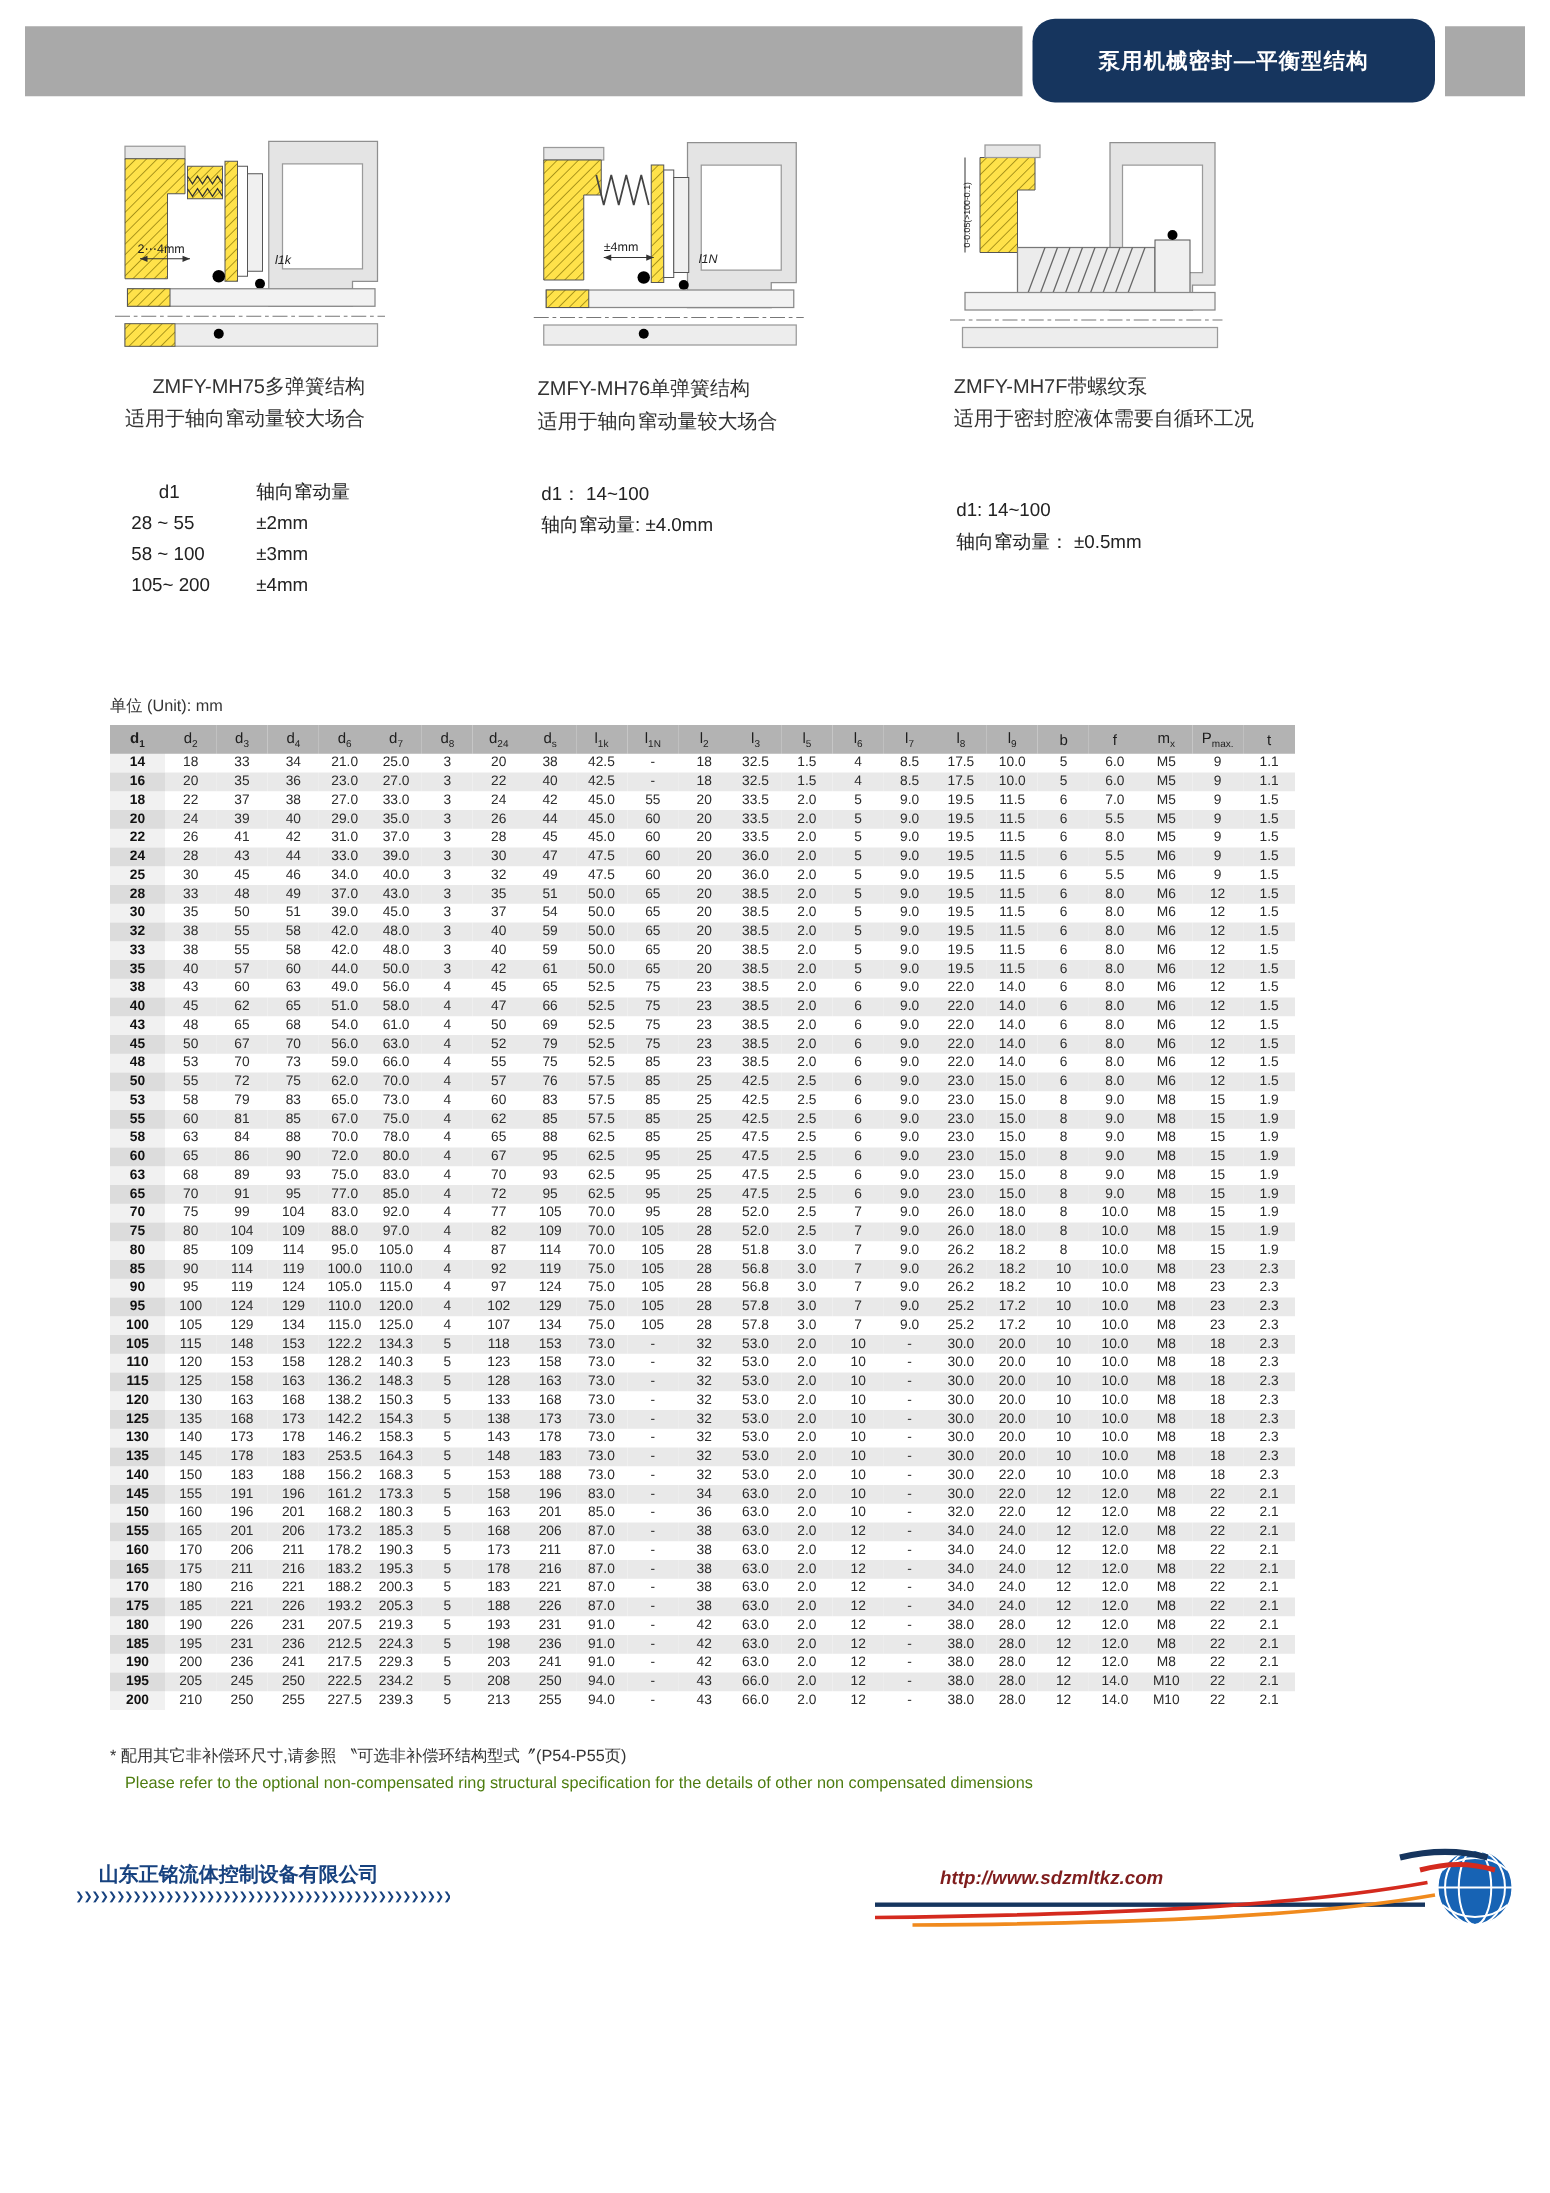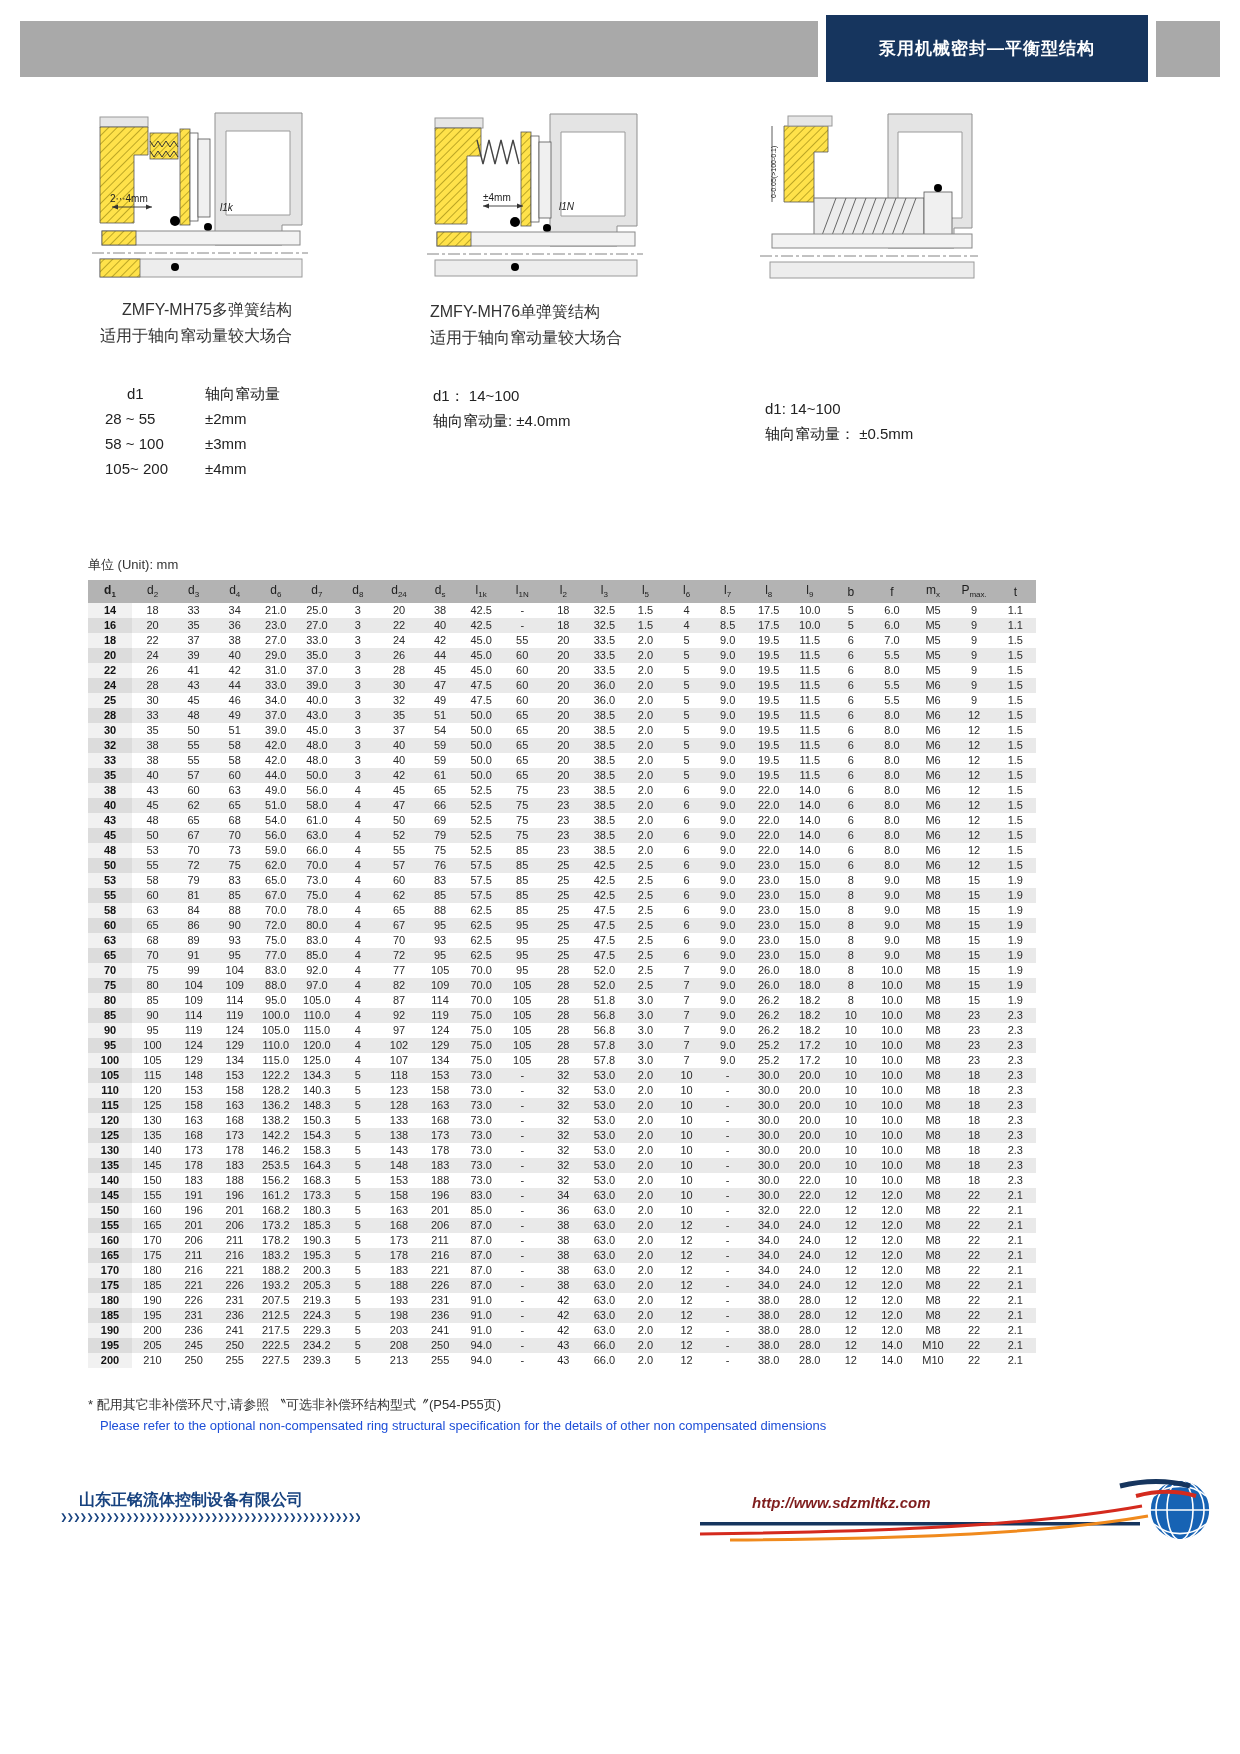--- a/index.html
+++ b/index.html
@@ -4,21 +4,21 @@
 <style>
   html,body{margin:0;padding:0;background:#fff;}
   .page{position:relative;width:1240px;height:1754px;background:#fff;
         font-family:"Liberation Sans",sans-serif;color:#222;overflow:hidden;}
 
   
   .bar-gray{position:absolute;top:21px;height:56px;background:#a9a9a9;}
   .bar-gray.left{left:20px;width:798px;}
   .bar-gray.right{left:1156px;width:64px;}
   .bar-navy{position:absolute;left:826px;top:15px;width:322px;height:67px;background:#16355e;
-            display:flex;align-items:center;justify-content:center;}
+            display:flex;align-items:center;justify-content:center;border-radius:18px;}
   .bar-navy .t{color:#fff;font-size:17px;font-weight:bold;letter-spacing:1px;}
 
   
   .diagram{position:absolute;}
   .caption{position:absolute;font-size:16px;line-height:26px;color:#333;}
   .spec{position:absolute;font-size:15px;line-height:25px;color:#222;}
   .spec-grid{display:grid;grid-template-columns:100px 120px;}
   .spec-grid span{display:block;}
   .spec-grid .h1{padding-left:22px;}
 
@@ -30,21 +30,21 @@
                 text-align:center;padding:0;}
   table.dims th sub, table.dims td sub{font-size:8px;}
   table.dims th:first-child{font-weight:bold;}
   table.dims td{height:15px;line-height:15px;text-align:center;padding:0;white-space:nowrap;}
   table.dims tbody tr:nth-child(even){background:#e9e9e9;}
   table.dims td:first-child{font-weight:bold;background:rgba(0,0,0,0.055);color:#111;}
   table.dims col.c1{width:44px;}
 
   
   .footnote-zh{position:absolute;left:88px;top:1396px;font-size:13px;color:#333;}
-  .footnote-en{position:absolute;left:100px;top:1418px;font-size:13px;color:#1d4ed8;}
+  .footnote-en{position:absolute;left:100px;top:1418px;font-size:13px;color:#4d7c0f;}
 
   
   .company{position:absolute;left:60px;top:1490px;font-size:16px;font-weight:bold;color:#17427f;margin-left:19px;}
   .chevrons{position:absolute;left:60px;top:1512px;font-size:9px;letter-spacing:-1px;color:#17427f;
             width:300px;overflow:hidden;white-space:nowrap;}
   .url{position:absolute;left:752px;top:1494px;font-size:15px;font-weight:bold;font-style:italic;
        color:#7f1d1d;text-decoration:none;}
   .swoosh-wrap{position:absolute;left:690px;top:1472px;}
 
   svg text{font-family:"Liberation Sans",sans-serif;}
@@ -157,20 +157,24 @@
   </div>
 
   <div class="caption" style="left:100px;top:297px;text-align:right;">
     <div>ZMFY-MH75多弹簧结构</div>
     <div>适用于轴向窜动量较大场合</div>
   </div>
   <div class="caption" style="left:430px;top:299px;">
     <div>ZMFY-MH76单弹簧结构</div>
     <div>适用于轴向窜动量较大场合</div>
   </div>
+  <div class="caption" style="left:763px;top:297px;">
+    <div>ZMFY-MH7F带螺纹泵</div>
+    <div>适用于密封腔液体需要自循环工况</div>
+  </div>
 
   <div class="spec" style="left:105px;top:381px;">
     <div class="spec-grid">
       <span class="h1">d1</span>
       <span>轴向窜动量</span>
       <span>28 ~ 55</span>
       <span>±2mm</span>
       <span>58 ~ 100</span>
       <span>±3mm</span>
       <span>105~ 200</span>

